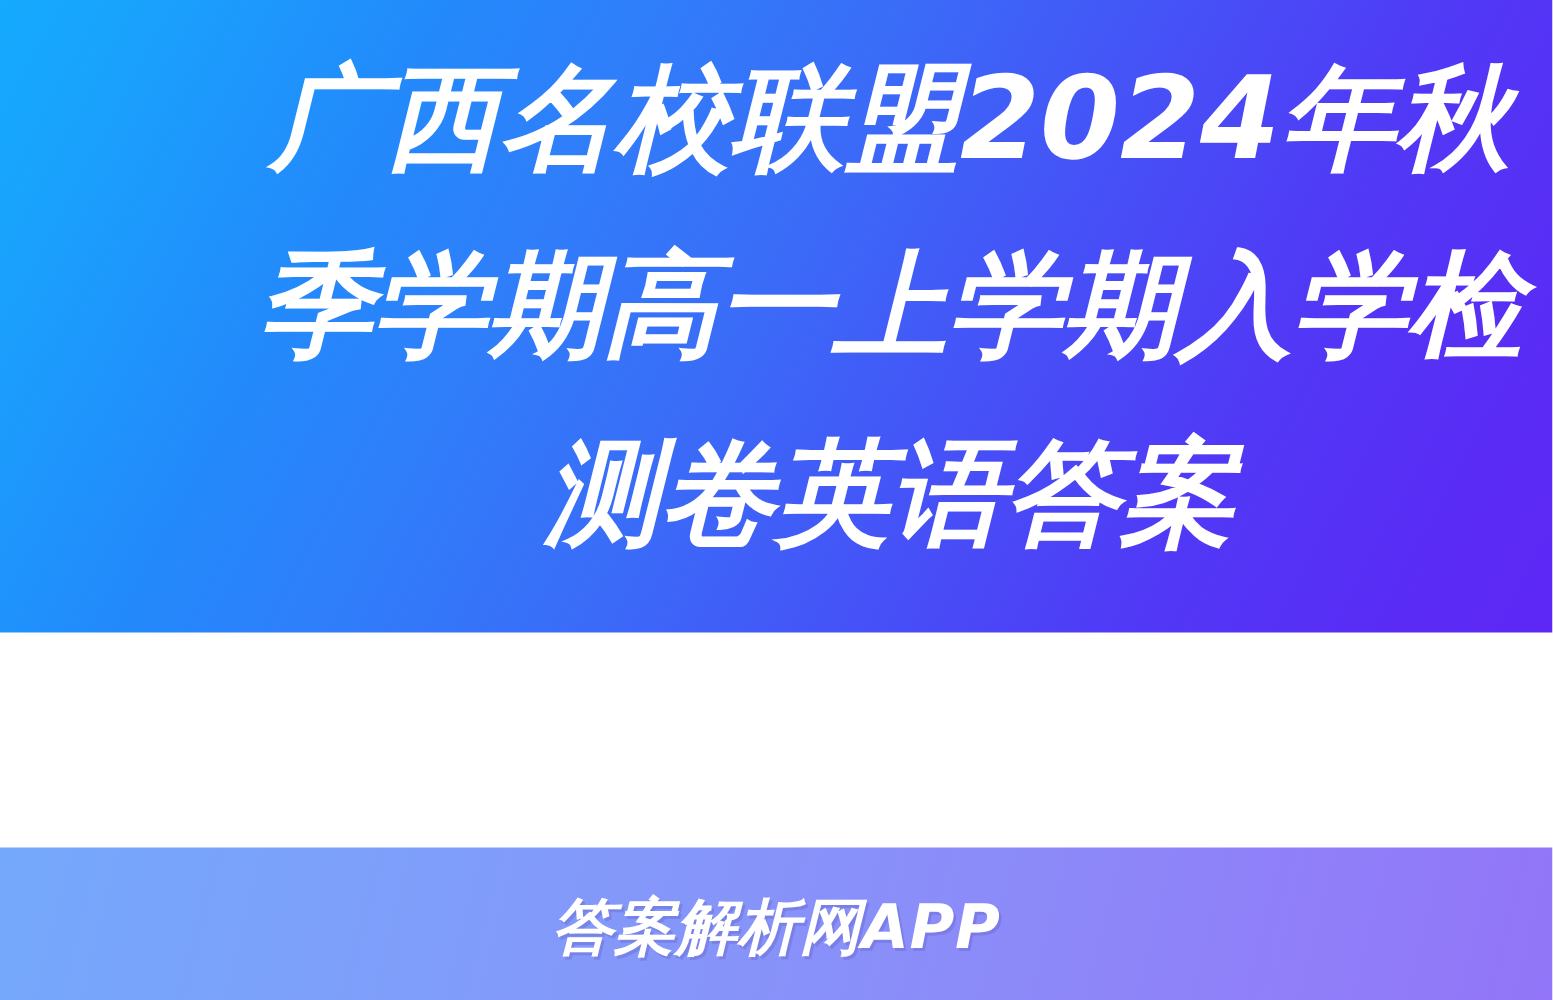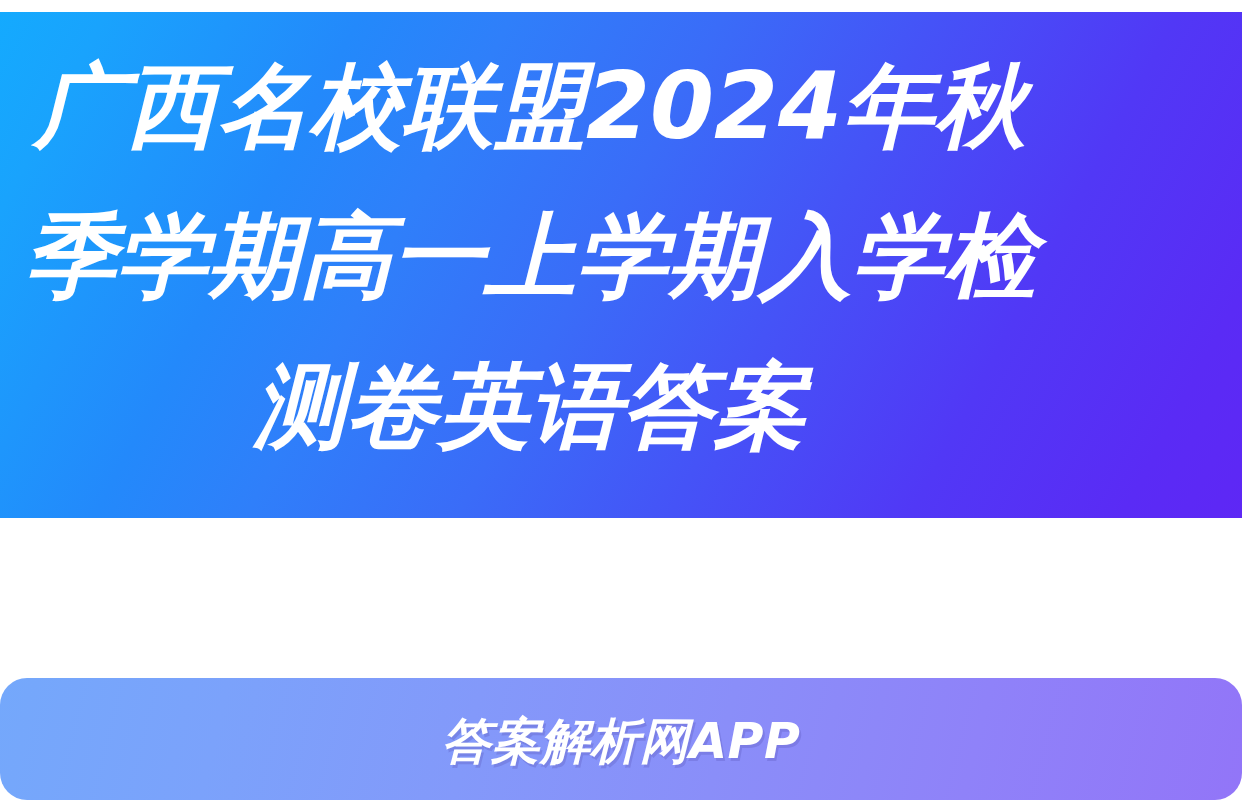--- a/index.html
+++ b/index.html
@@ -18,36 +18,36 @@
     position: relative;
     width: 1242px;
     height: 800px;
     overflow: hidden;
   }
 
   
   #hero {
     position: absolute;
     left: 0;
-    top: 12px;
+    top: 0;
     width: 1242px;
     height: 506px;
     background: linear-gradient(118deg,
         #14aafe   0%,
         #19a3fd   7%,
         #2389fb  24%,
         #2f7ffa  34%,
         #3a6cf8  48%,
         #4553f7  62%,
         #5138f6  78%,
         #5a2bf5  92%,
         #5e27f5 100%);
     display: flex;
     flex-direction: column;
-    align-items: flex-start;
+    align-items: flex-end;
     justify-content: center;
   }
 
   #title {
     width: 1060px;
     margin: 0;
     padding: 0;
     text-align: center;
     color: #ffffff;
     font-family: "DejaVu Sans", "Liberation Sans", sans-serif;
@@ -71,21 +71,20 @@
     background: linear-gradient(104deg,
         #74a8fb   0%,
         #7ba2fb  18%,
         #8399fa  38%,
         #8a8ef9  58%,
         #8f82f9  78%,
         #9275f8 100%);
     display: flex;
     align-items: center;
     justify-content: center;
-    border-radius: 27px;
   }
 
   #watermark {
     margin: 0;
     padding: 0;
     color: #ffffff;
     font-family: "DejaVu Sans", "Liberation Sans", sans-serif;
     font-size: 49px;
     font-weight: 700;
     font-style: italic;

